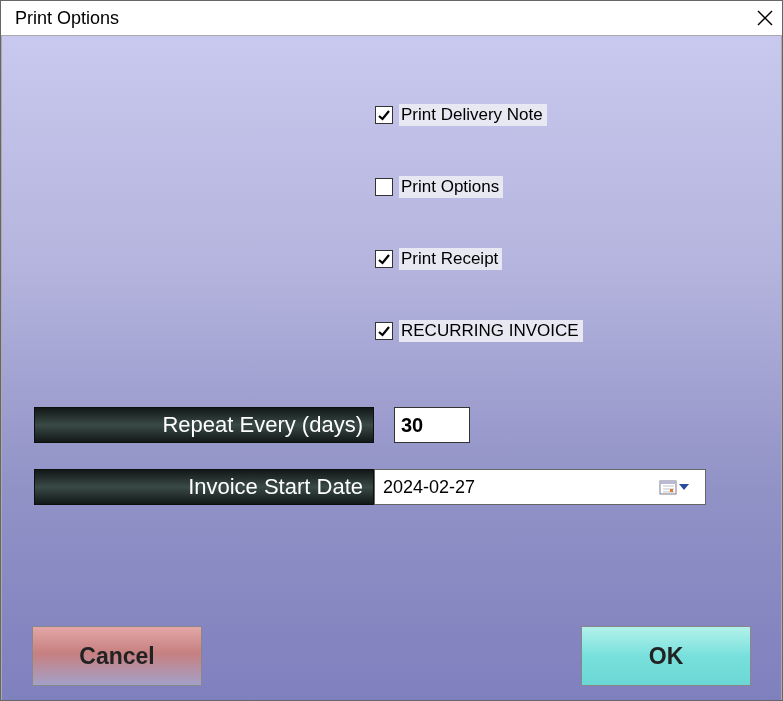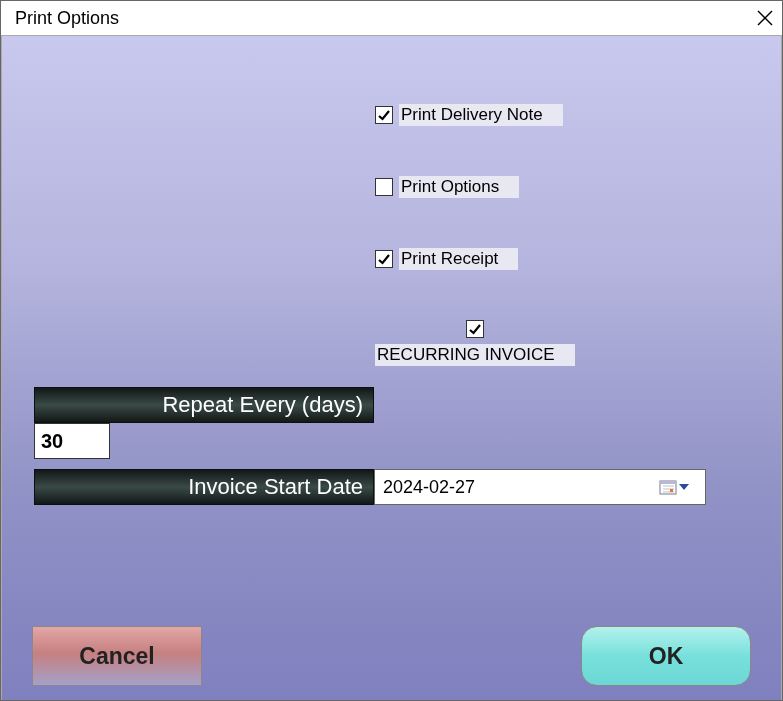--- a/index.html
+++ b/index.html
@@ -65,29 +65,29 @@
     box-sizing: border-box;
     display: flex;
     align-items: center;
     justify-content: center;
     cursor: pointer;
   }
   .chk svg { width: 14px; height: 14px; }
   .chk polyline { fill: none; stroke: #000; stroke-width: 2.2; }
   .chk-label {
     background: #e8e8f2;
-    padding: 1px 20px 1px 2px;
+    padding: 1px 4px 1px 2px;
     font-size: 17px;
     color: #000;
   }
 
   #row1 { top: 68px; }
   #row2 { top: 140px; }
   #row3 { top: 212px; }
-  #row4 { top: 284px; flex-direction: column; }
+  #row4 { top: 284px; }
 
   
   .field-row {
     position: absolute;
     left: 32px;
     display: flex;
     align-items: stretch;
   }
   .field-label {
     width: 340px;
@@ -106,20 +106,21 @@
     width: 76px;
     height: 36px;
     box-sizing: border-box;
     border: 1px solid #333;
     background: #fff;
     font-size: 20px;
     font-weight: 700;
     padding: 0 6px;
     color: #000;
     font-family: inherit;
+    margin-left: 20px;
   }
 
   .date-wrap {
     width: 332px;
     height: 36px;
     box-sizing: border-box;
     border: 1px solid #666;
     background: #fff;
     display: flex;
     align-items: center;
@@ -138,21 +139,21 @@
     width: 18px;
     height: 16px;
   }
   .tri-down {
     width: 0; height: 0;
     border-left: 5px solid transparent;
     border-right: 5px solid transparent;
     border-top: 6px solid #2a4aa0;
   }
 
-  #field1 { top: 351px; flex-direction: column; }
+  #field1 { top: 371px; }
   #field2 { top: 433px; }
 
   
   .btn {
     position: absolute;
     width: 168px;
     height: 58px;
     bottom: 14px;
     border: 1px solid #888;
     font-size: 23px;
@@ -163,21 +164,20 @@
     cursor: pointer;
     color: #222;
   }
   .btn-cancel {
     left: 30px;
     background: linear-gradient(180deg, #e3a6a6 0%, #c78080 45%, #a4a0c8 100%);
   }
   .btn-ok {
     right: 30px;
     background: linear-gradient(180deg, #b3f1eb 0%, #78e0dc 50%, #6bd7d4 100%);
-    border-radius: 16px;
   }
 </style>
 </head>
 <body>
 
 <div class="window">
 
   <div class="titlebar">
     <span class="title">Print Options</span>
     <span class="close-icon">

